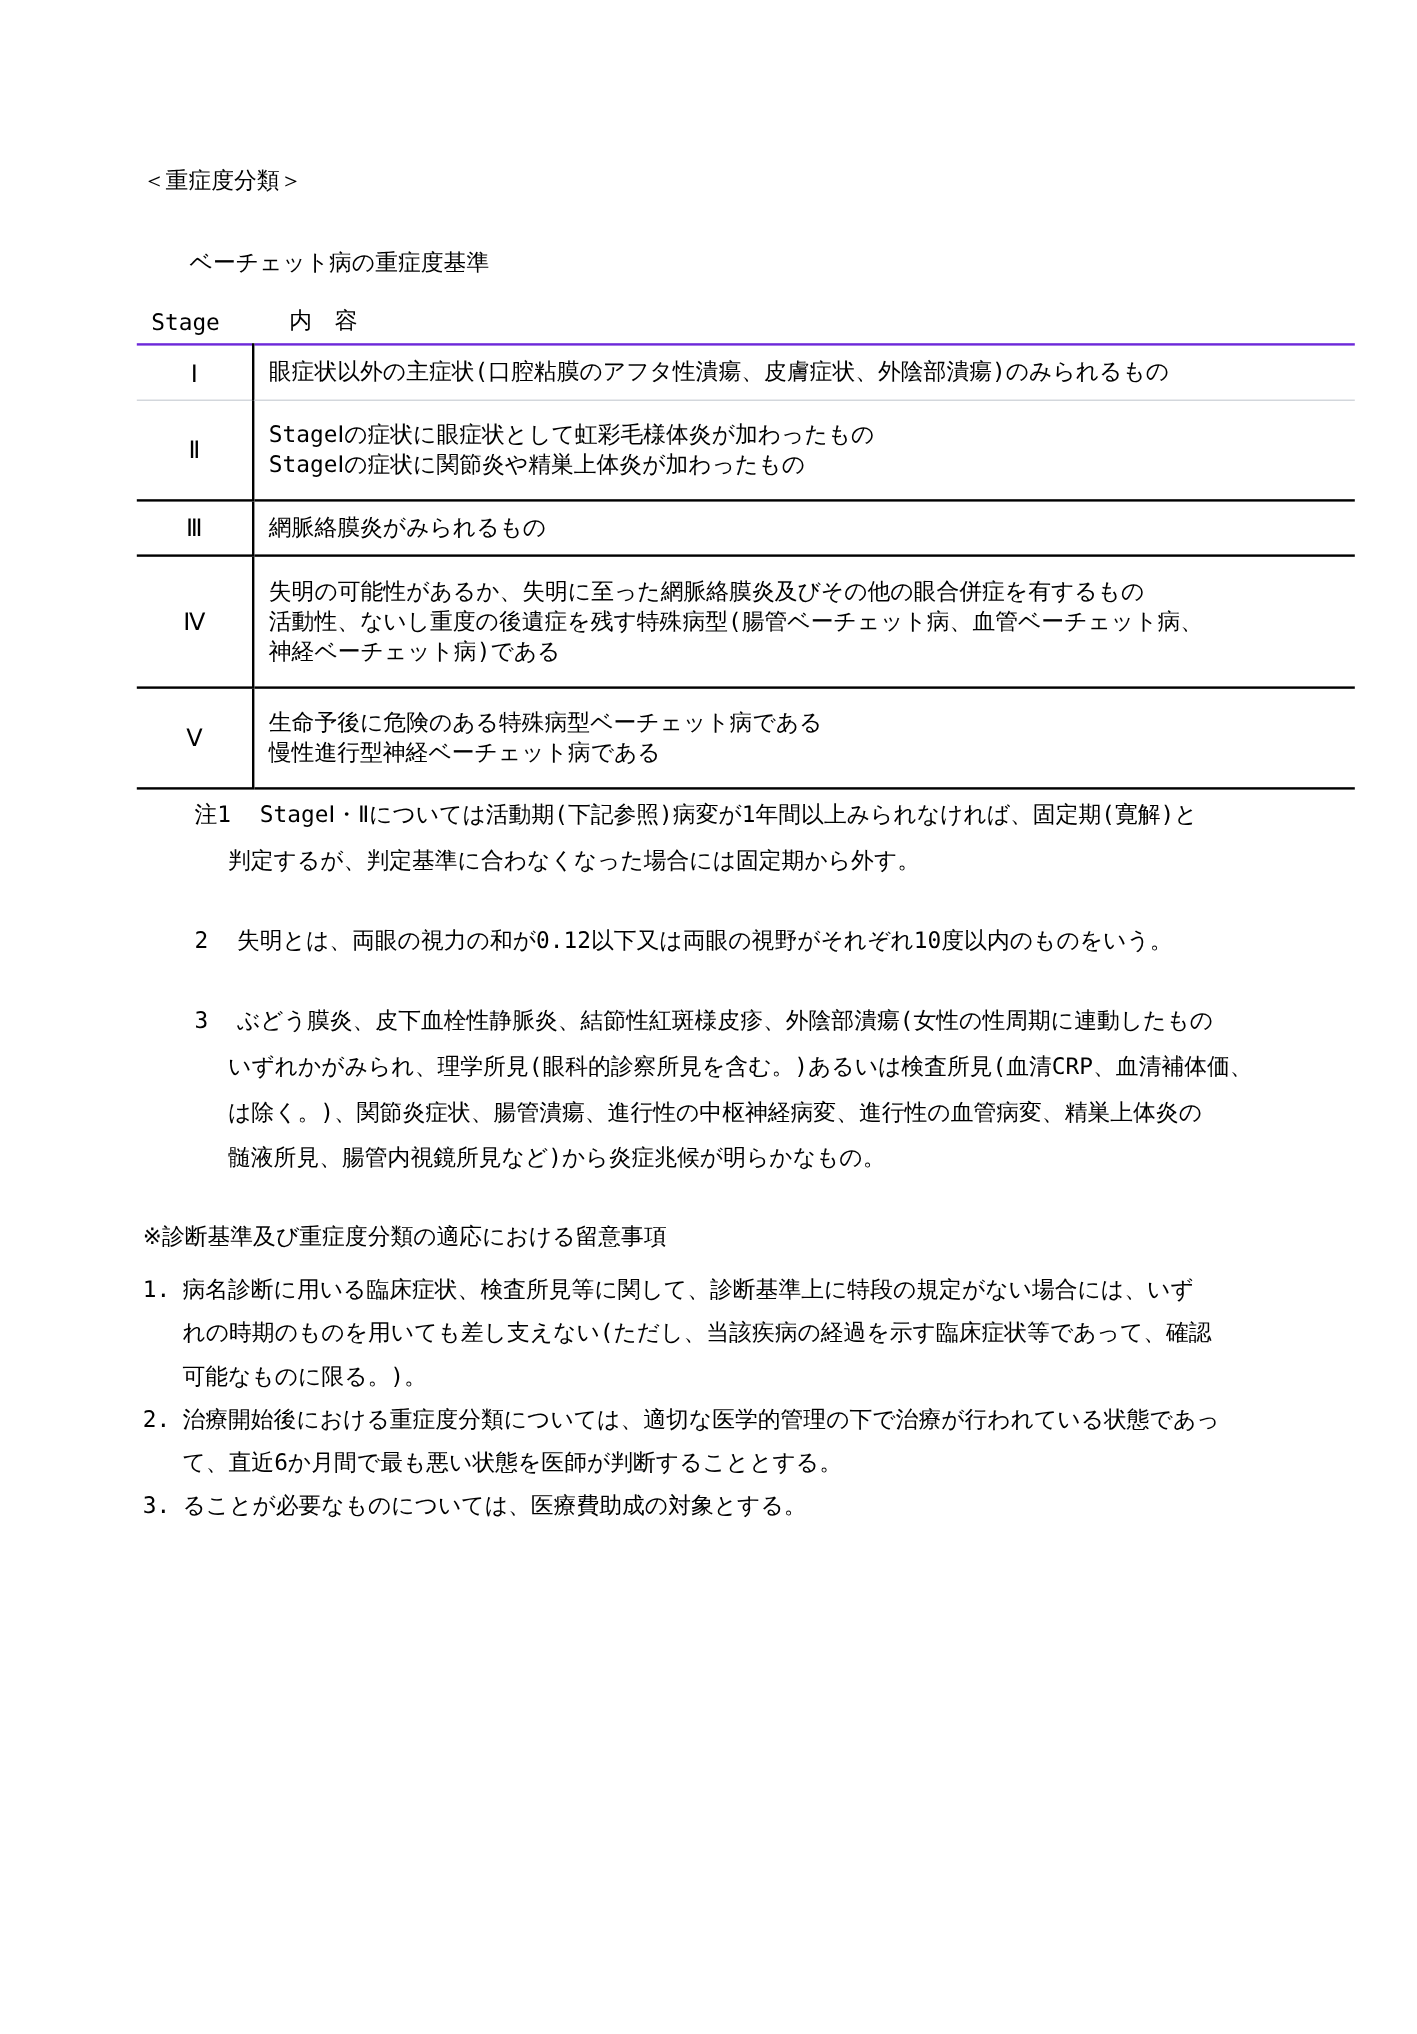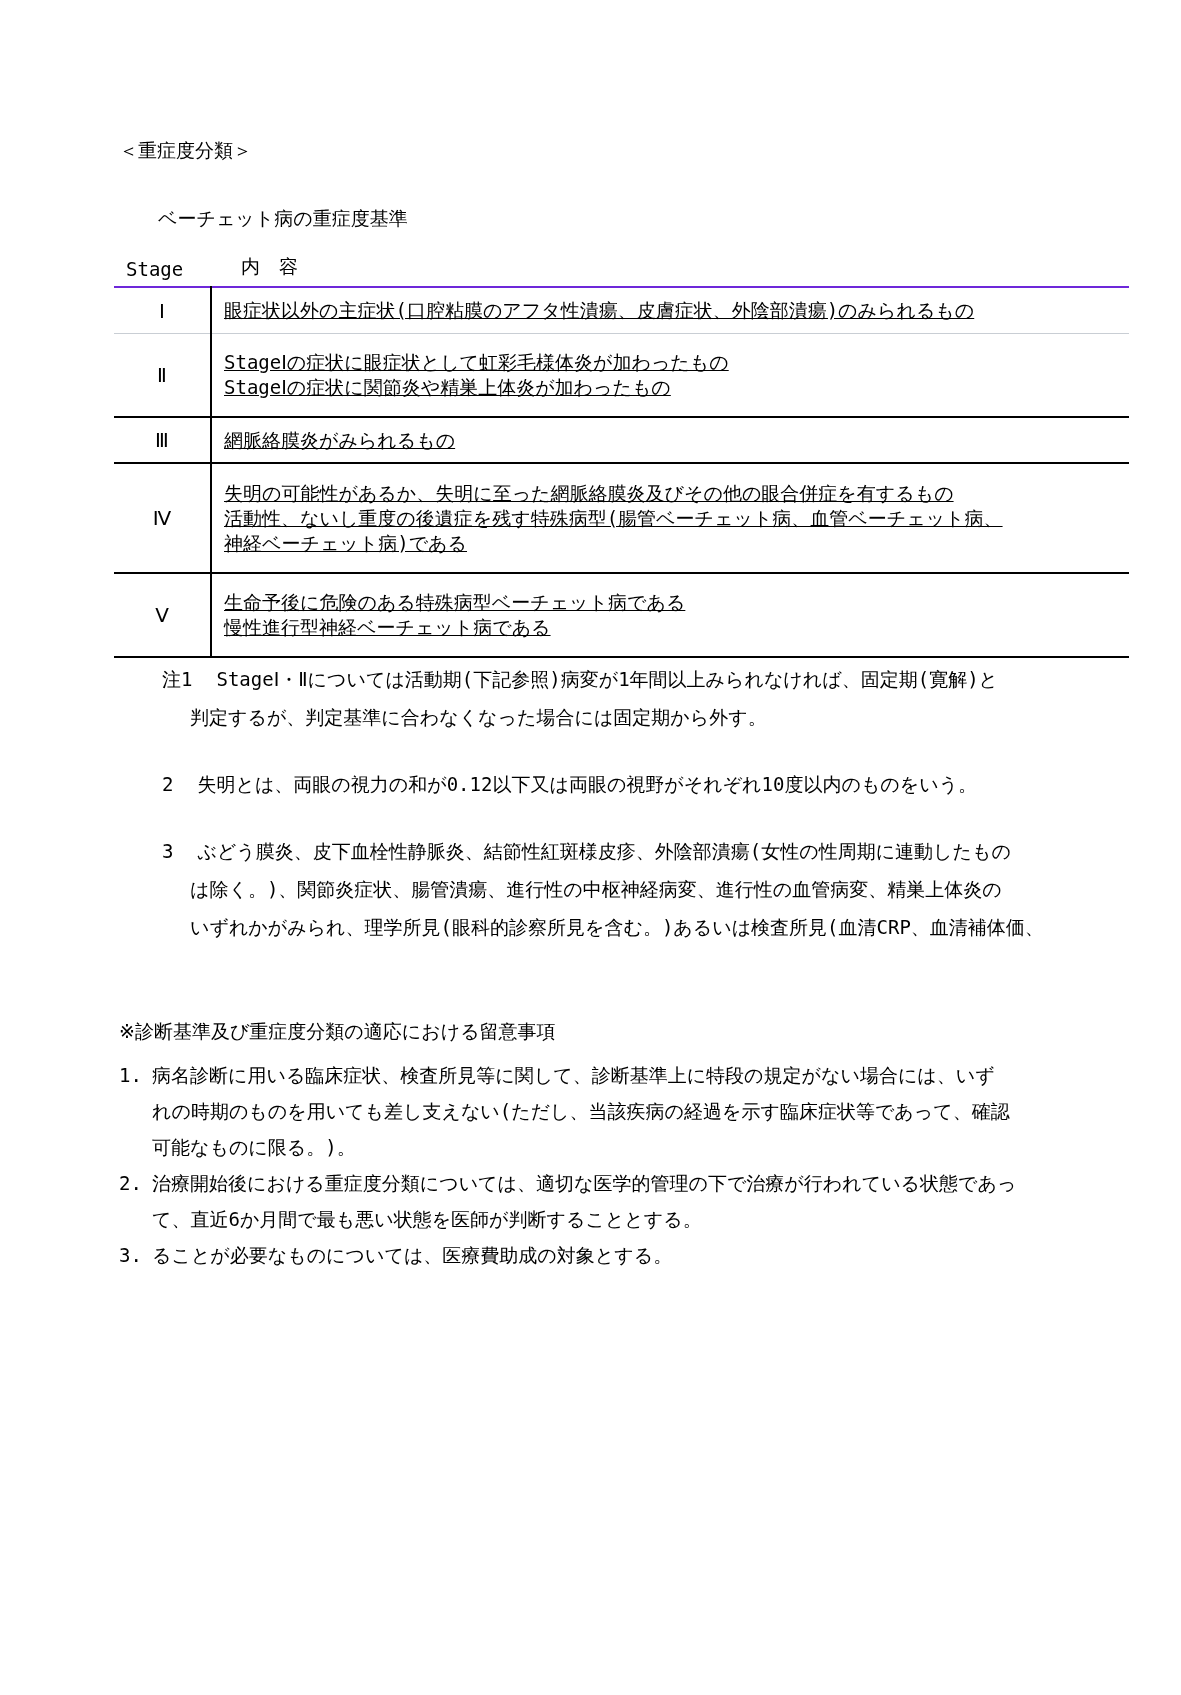--- a/index.html
+++ b/index.html
@@ -32,21 +32,21 @@
   .sev-table th.h-stage   { padding-left:12px; }
   .sev-table th.h-content { padding-left:30px; }
   .sev-table tbody tr { border-bottom:2px solid #000; }
   .sev-table tbody tr.light-sep { border-bottom:1px solid #c9ced4; }
   .sev-table td { vertical-align:middle; }
   .sev-table td.stage {
     text-align:center; border-right:2px solid #000;
     font-size:20px;
   }
   .sev-table td.content { padding:5px 8px 5px 12px; }
-  .cell-line { line-height:25px; white-space:nowrap;text-decoration:underline; }
+  .cell-line { line-height:25px; white-space:nowrap; }
   tr.r1 td { height:35px; }
   tr.r2 td { height:72px; }
   tr.r3 td { height:34px; }
   tr.r4 td { height:98px; }
   tr.r5 td { height:72px; }
 
   
   .notes { position:absolute; left:128px; top:660px; width:1010px; }
   .note { margin-bottom:29px; }
   .note-line { line-height:38px; white-space:nowrap; }
@@ -126,22 +126,23 @@
     </div>
     <div class="note">
       <div class="note-line">
         <span class="note-label">2</span><span>失明とは、両眼の視力の和が0.12以下又は両眼の視野がそれぞれ10度以内のものをいう。</span>
       </div>
     </div>
     <div class="note">
       <div class="note-line">
         <span class="note-label">3</span><span>ぶどう膜炎、皮下血栓性静脈炎、結節性紅斑様皮疹、外陰部潰瘍(女性の性周期に連動したもの</span>
       </div>
+      <div class="note-line note-cont">いずれかがみられ、理学所見(眼科的診察所見を含む。)あるいは検査所見(血清CRP、血清補体価、</div>
       <div class="note-line note-cont">は除く。)、関節炎症状、腸管潰瘍、進行性の中枢神経病変、進行性の血管病変、精巣上体炎の</div>
-      <div class="note-line note-cont">いずれかがみられ、理学所見(眼科的診察所見を含む。)あるいは検査所見(血清CRP、血清補体価、</div>
+      <div class="note-line note-cont">髄液所見、腸管内視鏡所見など)から炎症兆候が明らかなもの。</div>
     </div>
   </div>
 
   <div class="remarks">
     <div class="remarks-heading">※診断基準及び重症度分類の適応における留意事項</div>
     <div class="remark">
       <span class="remark-num">1.</span>
       <div class="remark-line">病名診断に用いる臨床症状、検査所見等に関して、診断基準上に特段の規定がない場合には、いず</div>
       <div class="remark-line">れの時期のものを用いても差し支えない(ただし、当該疾病の経過を示す臨床症状等であって、確認</div>
       <div class="remark-line">可能なものに限る。)。</div>

